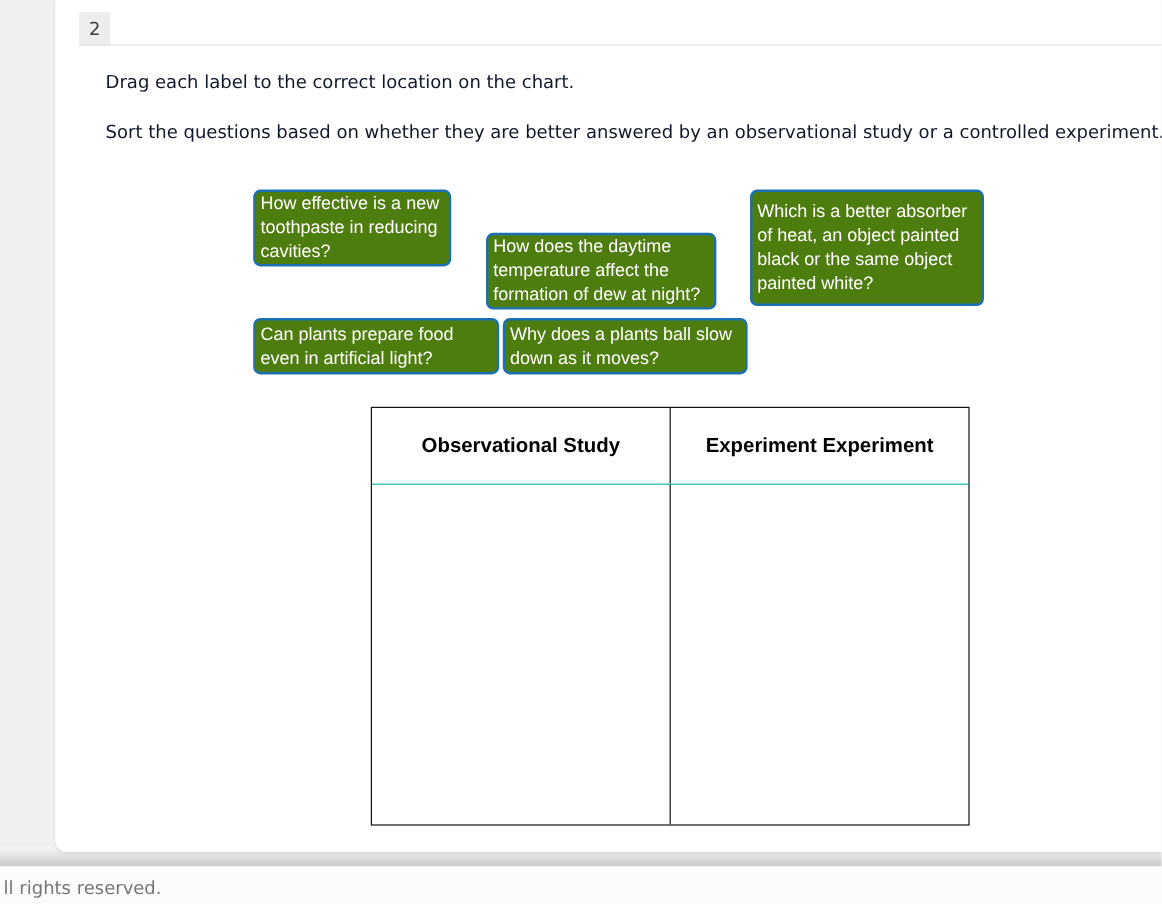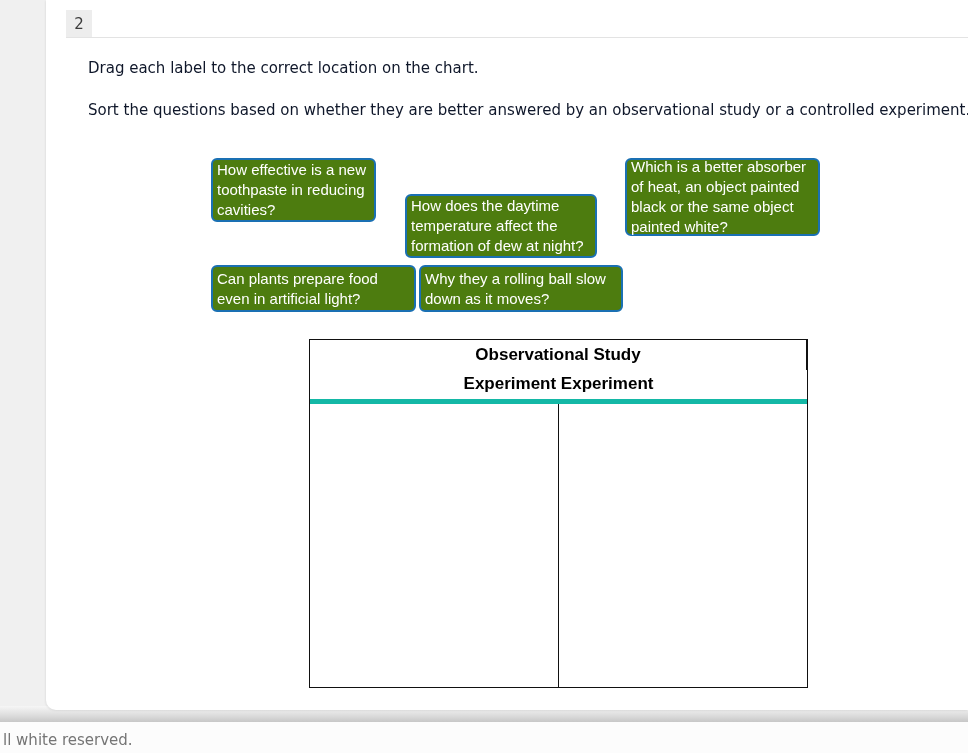--- a/index.html
+++ b/index.html
@@ -60,35 +60,34 @@
     color: #ffffff;
     font-family: "Liberation Sans", sans-serif;
     font-size: 15px; line-height: 20px;
     text-align: left;
     display: flex; align-items: center; justify-content: center;
     padding: 2px 4px;
     cursor: move;
   }
   .lbl-1 { left: 165px; top: 158px; width: 165px; height: 64px; }
   .lbl-2 { left: 359px; top: 158px; width: 192px; height: 64px; margin-top: 36px; }
-  .lbl-3 { left: 579px; top: 158px; width: 195px; height: 78px; }
+  .lbl-3 { left: 579px; top: 158px; width: 195px; height: 97px; }
   .lbl-4 { left: 165px; top: 265px; width: 205px; height: 47px; }
   .lbl-5 { left: 373px; top: 265px; width: 204px; height: 47px; }
   
   .chart-table {
     position: absolute; left: 263px; top: 339px;
     width: 499px; height: 349px;
     border: 1px solid #111111;
     display: flex; flex-direction: column;
     background: #ffffff;
   }
   .chart-header {
     display: flex; height: 64px;
-    border-bottom: 5px solid #14b8a6;
-    flex-direction: column;
+    border-bottom: 1px solid #14b8a6;
   }
   .chart-header-cell {
     flex: 1;
     display: flex; align-items: center; justify-content: center;
     font-family: "Liberation Sans", sans-serif;
     font-weight: bold; font-size: 17px; color: #000000;
   }
   .chart-header-cell.first { border-right: 1px solid #111111; }
   .chart-body { flex: 1; display: flex; }
   .chart-drop-cell { flex: 1; }
@@ -127,32 +126,32 @@
     <div class="drag-label lbl-2">
       <span>How does the daytime temperature affect the formation of dew at night?</span>
     </div>
     <div class="drag-label lbl-3">
       <span>Which is a better absorber of heat, an object painted black or the same object painted white?</span>
     </div>
     <div class="drag-label lbl-4">
       <span>Can plants prepare food even in artificial light?</span>
     </div>
     <div class="drag-label lbl-5">
-      <span>Why they a rolling ball slow down as it moves?</span>
+      <span>Why does a plants ball slow down as it moves?</span>
     </div>
 
     <div class="chart-table">
       <div class="chart-header">
         <div class="chart-header-cell first">Observational Study</div>
         <div class="chart-header-cell">Experiment Experiment</div>
       </div>
       <div class="chart-body">
         <div class="chart-drop-cell first"></div>
         <div class="chart-drop-cell"></div>
       </div>
     </div>
 
   </div>
 </div>
 
 <div class="footer">
-  <div class="footer-text">ll white reserved.</div>
+  <div class="footer-text">ll rights reserved.</div>
 </div>
 
 </body></html>

